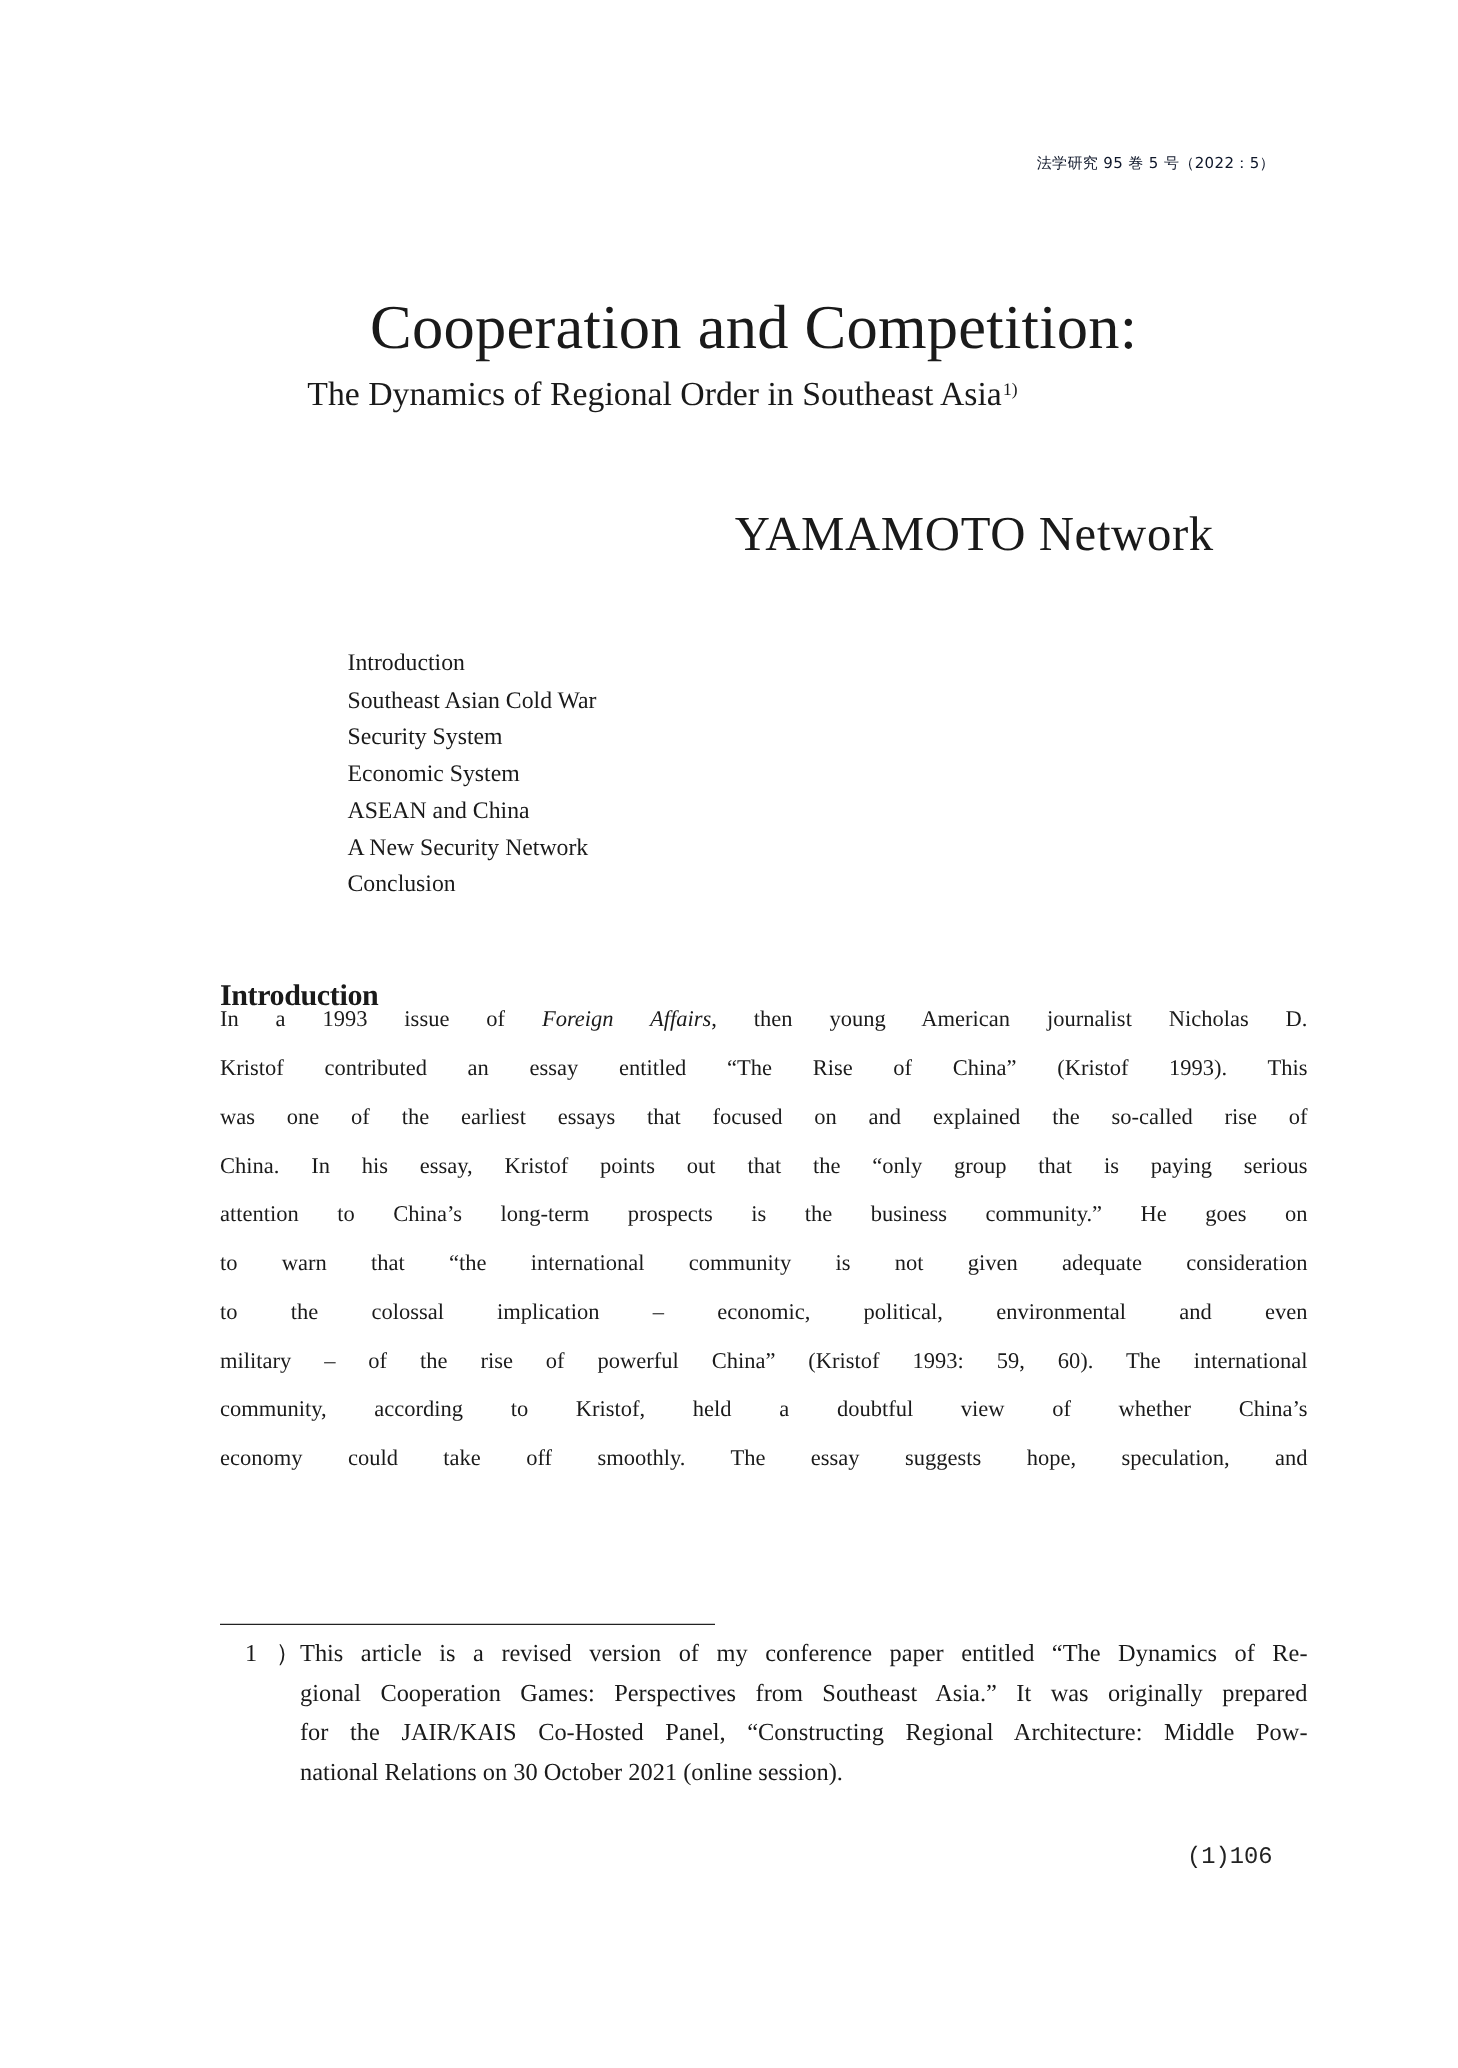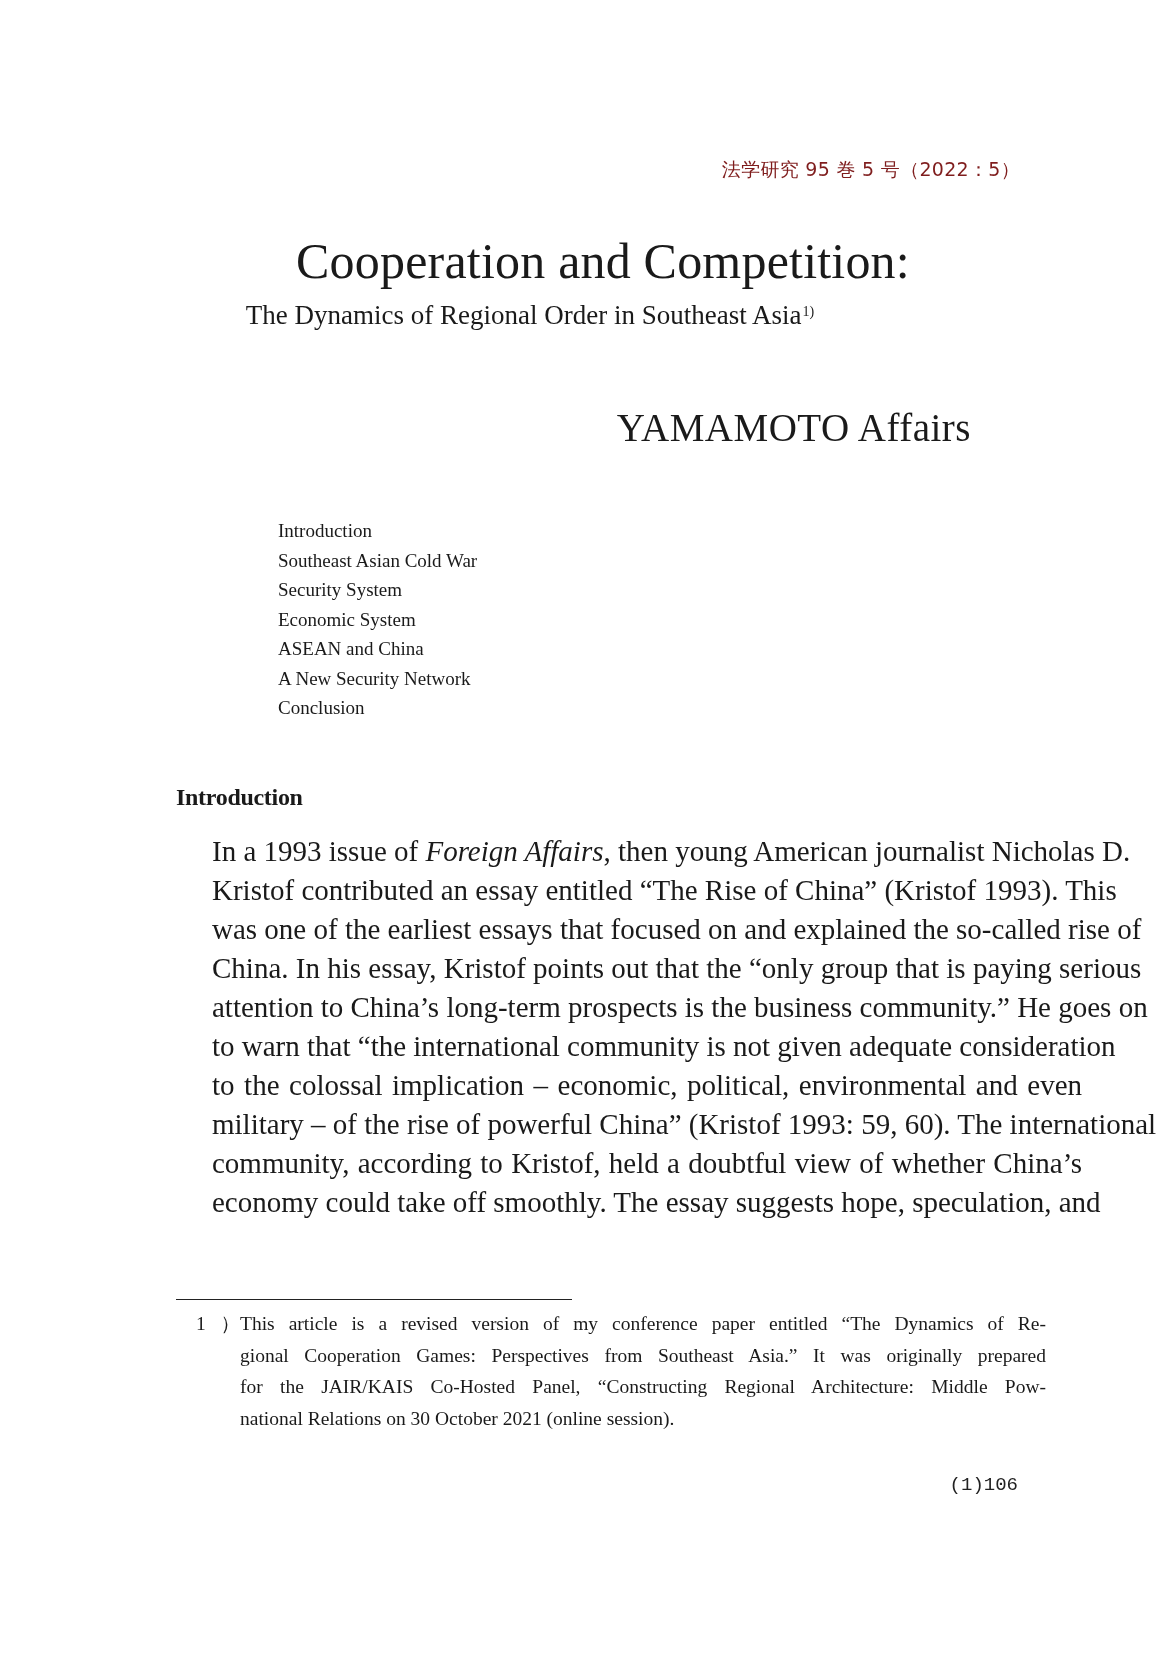--- a/index.html
+++ b/index.html
@@ -1,44 +1,44 @@
 <!DOCTYPE html>
 <html><head>
 <meta charset="utf-8">
 <style>
   html, body { margin: 0; padding: 0; background: #ffffff; }
   body { width: 1166px; height: 1654px; position: relative; overflow: hidden; color: #1a1a1a; font-family: "Liberation Serif", "DejaVu Serif", serif; }
-  .header { position: absolute; top: 122px; right: 146px; font-size: 19px; font-family: "DejaVu Sans", sans-serif; letter-spacing: 0.3px; color: #7f1d1d; margin-top: 35px; }
+  .header { position: absolute; top: 122px; right: 146px; font-size: 12px; font-family: "DejaVu Sans", sans-serif; letter-spacing: 0.3px; color: #0f172a; }
   .title { position: absolute; top: 232px; left: 0; width: 1166px; text-align: center; font-size: 50px; letter-spacing: 0.2px; padding-left: 20px; }
   .subtitle { position: absolute; top: 300px; left: 0; width: 1060px; text-align: center; font-size: 27px; }
   .subtitle sup { font-size: 14px; position: relative; top: -8px; vertical-align: baseline; margin-left: 1px; }
   .author { position: absolute; top: 405px; right: 195px; font-size: 39px; letter-spacing: 0.5px; }
   .toc { position: absolute; top: 516px; left: 278px; font-size: 19px; line-height: 29.5px; }
   .toc div { white-space: nowrap; }
   .section-heading { position: absolute; top: 784px; left: 176px; font-size: 24px; font-weight: bold; letter-spacing: -0.3px; }
-  .body-text { position: absolute; top: 832px; left: 176px; width: 870px; font-size: 29px; line-height: 39px; text-align: justify; text-align-last: justify; margin-left: 36px; }
+  .body-text { position: absolute; top: 796px; left: 176px; width: 870px; font-size: 18px; line-height: 39px; text-align: justify; text-align-last: justify; }
   .body-text .line { display: block; white-space: nowrap; text-align-last: justify; text-align: justify; }
   .rule { position: absolute; top: 1299px; left: 176px; width: 396px; height: 0; border-top: 1.5px solid #222; }
   .footnote { position: absolute; top: 1308px; left: 196px; width: 850px; font-size: 19.5px; line-height: 31.5px; }
   .footnote .fn-line { display: block; text-align: justify; text-align-last: justify; white-space: nowrap; }
   .footnote .fn-line.last { text-align-last: left; }
   .footnote .indent { padding-left: 44px; }
   .fn-num { display: inline-block; width: 44px; }
   .page-number { position: absolute; top: 1474px; right: 148px; font-size: 19px; font-family: Liberation Mono, monospace; color: #222; }
 </style>
 </head>
 <body>
 
 <div class="header">法学研究 95 巻 5 号（2022：5）</div>
 
 <div class="title">Cooperation and Competition:</div>
 
 <div class="subtitle"><span>The Dynamics of Regional Order in Southeast Asia</span><sup>1)</sup></div>
 
-<div class="author">YAMAMOTO Affairs</div>
+<div class="author">YAMAMOTO Network</div>
 
 <div class="toc">
   <div>Introduction</div>
   <div>Southeast Asian Cold War</div>
   <div>Security System</div>
   <div>Economic System</div>
   <div>ASEAN and China</div>
   <div>A New Security Network</div>
   <div>Conclusion</div>
 </div>

